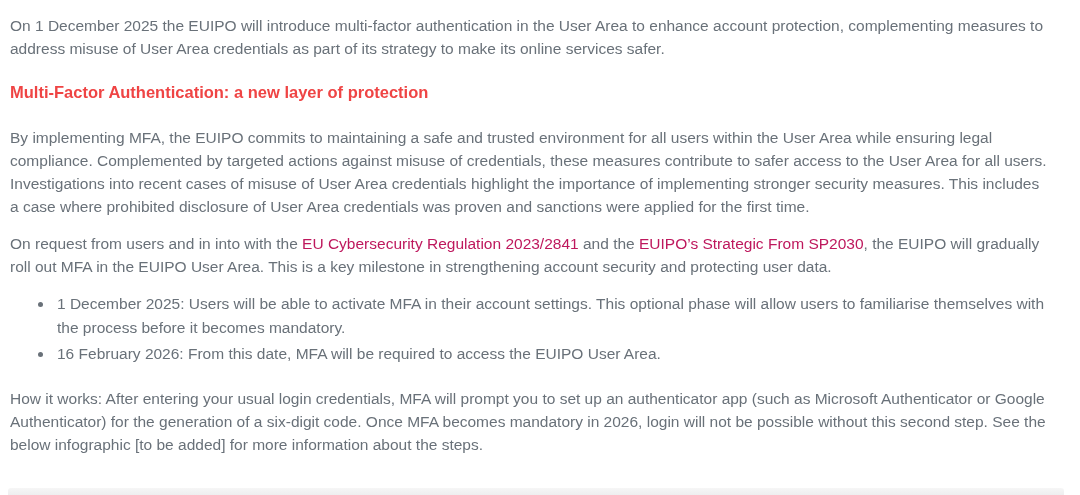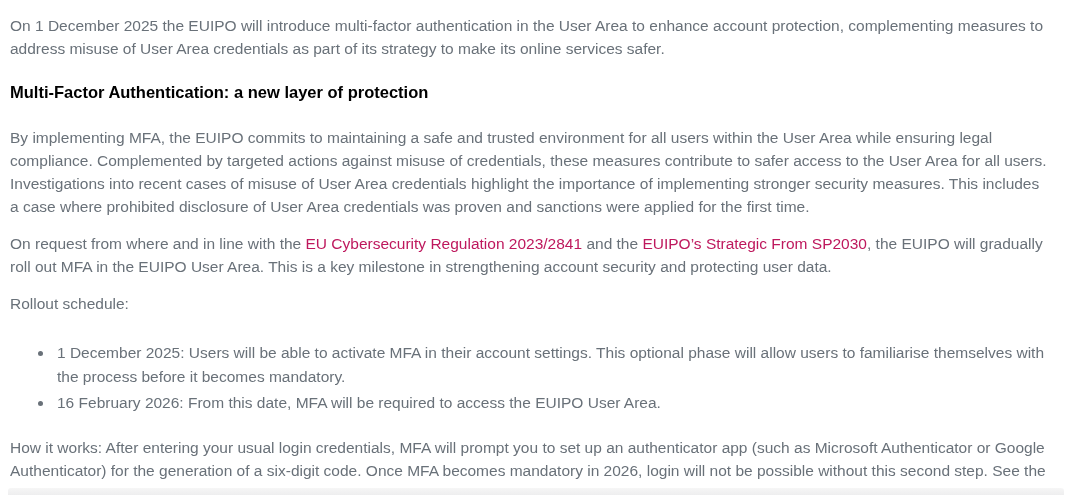--- a/index.html
+++ b/index.html
@@ -20,21 +20,21 @@
     line-height: 23px;
     color: #697179;
     position: relative;
   }
   p { margin: 0 0 14px 0; }
   p.intro { margin-bottom: 22px; }
   h2.section-heading {
     font-size: 16.5px;
     line-height: 20px;
     font-weight: 700;
-    color: #000000;
+    color: #ef4444;
     margin: 0 0 24px 0;
   }
   p.rollout-label { margin-bottom: 26px; }
   ul.rollout-list {
     margin: 0 0 21px 0;
     padding: 0 0 0 44px;
     list-style: disc outside;
   }
   ul.rollout-list li {
     margin: 0 0 3px 0;
@@ -62,23 +62,22 @@
 <body>
 
 <div class="page">
 
   <p class="intro">On 1 December 2025 the EUIPO will introduce multi-factor authentication in the User Area to enhance account protection, complementing measures to address misuse of User Area credentials as part of its strategy to make its online services safer.</p>
 
   <h2 class="section-heading">Multi-Factor Authentication: a new layer of protection</h2>
 
   <p class="mfa-para">By implementing MFA, the EUIPO commits to maintaining a safe and trusted environment for all users within the User Area while ensuring legal compliance. Complemented by targeted actions against misuse of credentials, these measures contribute to safer access to the User Area for all users. Investigations into recent cases of misuse of User Area credentials highlight the importance of implementing stronger security measures. This includes a case where prohibited disclosure of User Area credentials was proven and sanctions were applied for the first time.</p>
 
-  <p class="rollout-para"><span>On request from where and in line with the </span><a class="inline-link">EU Cybersecurity Regulation 2023/2841</a><span> and the </span><a class="inline-link">EUIPO’s Strategic From SP2030</a><span>, the EUIPO will gradually roll out MFA in the EUIPO User Area. This is a key milestone in strengthening account security and protecting user data.</span></p>
+  <p class="rollout-para"><span>On request from users and in into with the </span><a class="inline-link">EU Cybersecurity Regulation 2023/2841</a><span> and the </span><a class="inline-link">EUIPO’s Strategic From SP2030</a><span>, the EUIPO will gradually roll out MFA in the EUIPO User Area. This is a key milestone in strengthening account security and protecting user data.</span></p>
 
-  <p class="rollout-label">Rollout schedule:</p>
 
   <ul class="rollout-list">
     <li>1 December 2025: Users will be able to activate MFA in their account settings. This optional phase will allow users to familiarise themselves with the process before it becomes mandatory.</li>
     <li>16 February 2026: From this date, MFA will be required to access the EUIPO User Area.</li>
   </ul>
 
   <p class="how-para">How it works: After entering your usual login credentials, MFA will prompt you to set up an authenticator app (such as Microsoft Authenticator or Google Authenticator) for the generation of a six-digit code. Once MFA becomes mandatory in 2026, login will not be possible without this second step. See the below infographic [to be added] for more information about the steps.</p>
 
   <div class="next-section-edge"></div>
 

